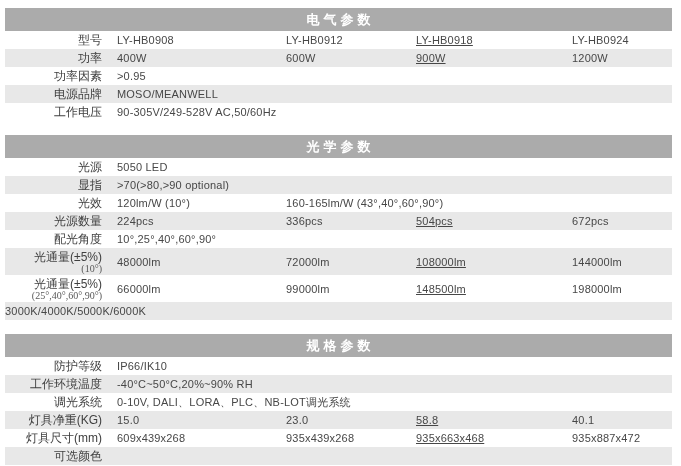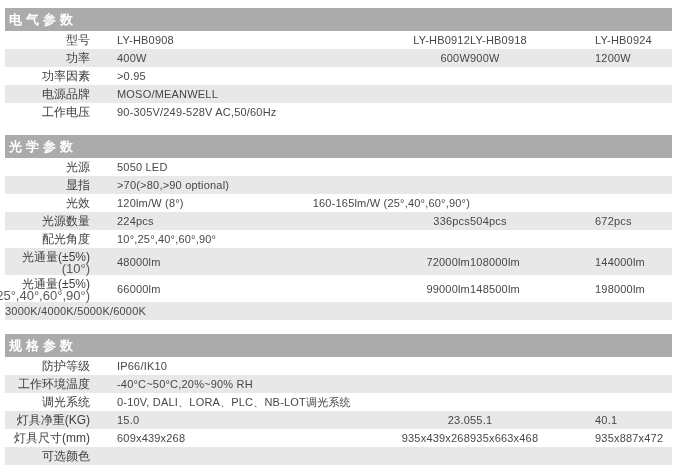--- a/index.html
+++ b/index.html
@@ -16,58 +16,58 @@
     padding: 8px 9px 0 5px;
     width: 681px;
   }
   .spec-section { margin-bottom: 14px; }
   .spec-section:last-child { margin-bottom: 2px; }
   .section-header {
     height: 23px;
     line-height: 23px;
     background: var(--header-bg, #ababab);
     color: var(--header-text, #ffffff);
-    text-align: left;
+    text-align: center;
     font-size: 13px;
     font-weight: bold;
     letter-spacing: 4px;
     text-indent: 4px;
   }
   .spec-row {
     display: flex;
     align-items: center;
     height: 18px;
     font-size: 11px;
     color: var(--text-color, #474747);
     background: var(--row-bg, #ffffff);
   }
   .spec-row.alt { background: var(--row-alt-bg, #e8e8e8); }
   .spec-row.tall { height: 27px; }
   .row-label {
     flex: none;
     width: 112px;
     box-sizing: border-box;
-    padding-right: 27px;
+    padding-right: 15px;
     display: flex;
     flex-direction: column;
     align-items: flex-end;
     justify-content: center;
     font-size: 12px;
     color: var(--label-color, #3f3f3f);
   }
   .label-main { line-height: 13px; white-space: nowrap; }
-  .label-sub  { line-height: 9px; font-size: 13px; color: #585858; white-space: nowrap; }
+  .label-sub  { line-height: 9px; font-size: 10px; color: #585858; white-space: nowrap; font-family: Liberation Serif, serif; }
   .row-cell {
     flex: none;
     white-space: nowrap;
     letter-spacing: 0.2px;
   }
   .row-cell.col0 { width: 169px; }
-  .row-cell.col1 { width: 184px; text-align: right; }
-  .row-cell.col2 { width: 125px; }
+  .row-cell.col1 { width: 130px; }
+  .row-cell.col2 { width: 156px; text-decoration: underline; }
   .row-cell.col3 { width: auto; }
   .swatch {
     display: inline-block;
     width: 8px;
     height: 8px;
     border-radius: 50%;
     background: var(--swatch-color, #1c1c1c);
     margin-right: 6px;
   }
 </style>
@@ -125,22 +125,22 @@
       <div class="spec-row alt">
         <div class="row-label">
           <span class="label-main">显指</span>
         </div>
         <div class="row-cell col0">&gt;70(&gt;80,&gt;90 optional)</div>
       </div>
       <div class="spec-row">
         <div class="row-label">
           <span class="label-main">光效</span>
         </div>
-        <div class="row-cell col0">120lm/W (8°)</div>
-        <div class="row-cell col1">160-165lm/W (25°,40°,60°,90°)</div>
+        <div class="row-cell col0">120lm/W (10°)</div>
+        <div class="row-cell col1">160-165lm/W (43°,40°,60°,90°)</div>
       </div>
       <div class="spec-row alt">
         <div class="row-label">
           <span class="label-main">光源数量</span>
         </div>
         <div class="row-cell col0">224pcs</div>
         <div class="row-cell col1">336pcs</div>
         <div class="row-cell col2">504pcs</div>
         <div class="row-cell col3">672pcs</div>
       </div>
@@ -193,21 +193,21 @@
           <span class="label-main">调光系统</span>
         </div>
         <div class="row-cell col0">0-10V, DALI、LORA、PLC、NB-LOT调光系统</div>
       </div>
       <div class="spec-row alt">
         <div class="row-label">
           <span class="label-main">灯具净重(KG)</span>
         </div>
         <div class="row-cell col0">15.0</div>
         <div class="row-cell col1">23.0</div>
-        <div class="row-cell col2">55.1</div>
+        <div class="row-cell col2">58.8</div>
         <div class="row-cell col3">40.1</div>
       </div>
       <div class="spec-row">
         <div class="row-label">
           <span class="label-main">灯具尺寸(mm)</span>
         </div>
         <div class="row-cell col0">609x439x268</div>
         <div class="row-cell col1">935x439x268</div>
         <div class="row-cell col2">935x663x468</div>
         <div class="row-cell col3">935x887x472</div>

